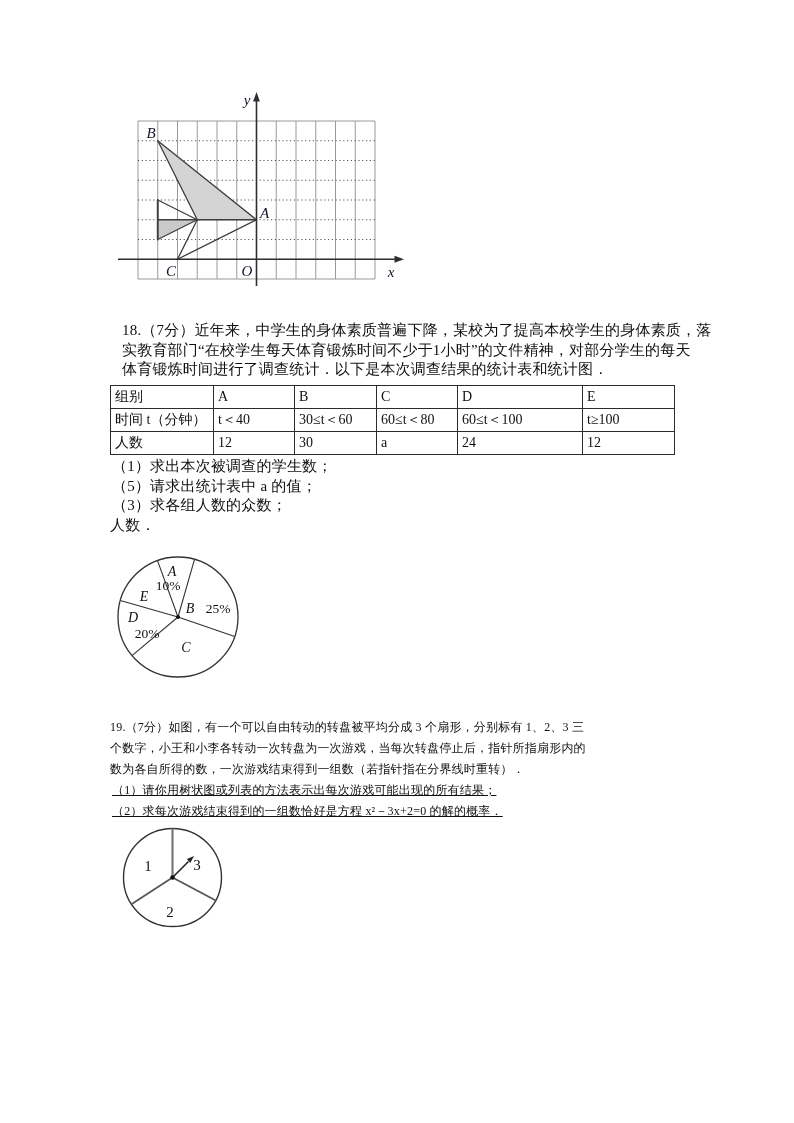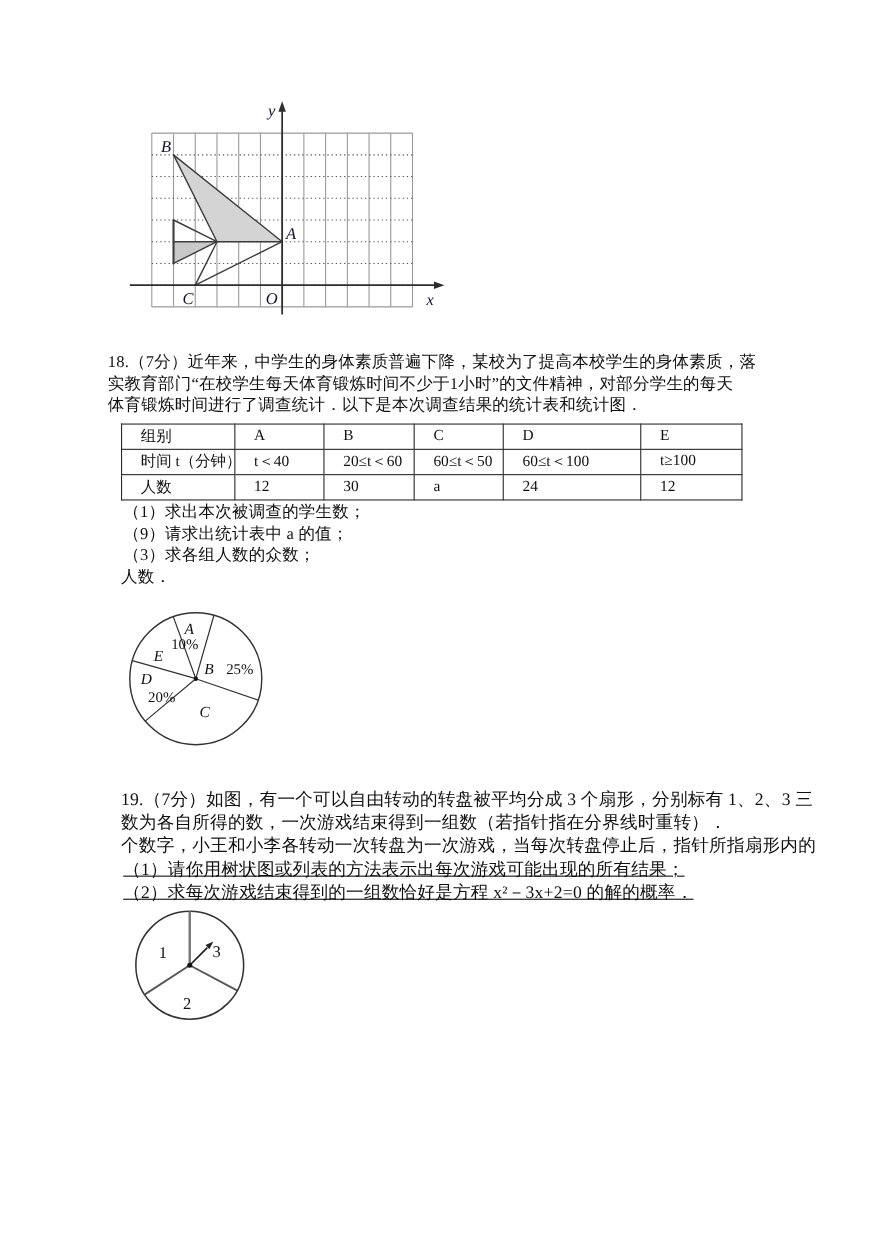--- a/index.html
+++ b/index.html
@@ -1,22 +1,22 @@
 <!DOCTYPE html>
 <html><head>
 <meta charset="utf-8">
 <style>
   html,body{margin:0;padding:0;background:#fff;}
   .page{position:relative;width:794px;height:1123px;background:#ffffff;overflow:hidden;
         font-family:"Liberation Serif","DejaVu Serif",serif;color:#101010;}
   .abs{position:absolute;}
   .tline{font-size:15px;line-height:19.5px;white-space:nowrap;letter-spacing:0.2px;}
-  .tline19{font-size:16px;line-height:21px;white-space:nowrap;letter-spacing:0.2px;}
+  .tline19{font-size:12px;line-height:21px;white-space:nowrap;letter-spacing:0.2px;}
   table.stat{border-collapse:collapse;table-layout:fixed;}
-  table.stat td{border:1px solid #2b2b2b;font-size:14px;padding:1px 2px 1px 17px;
+  table.stat td{border:1px solid #2b2b2b;font-size:14px;padding:1px 2px 1px 4px;
                 height:20px;white-space:nowrap;overflow:hidden;vertical-align:middle;font-family:Liberation Serif, serif;}
   svg text{font-family:"Liberation Serif","DejaVu Serif",serif;}
   .ptlabel{font-size:15px;font-style:italic;fill:#14142a;}
   .pielabel{font-size:14px;font-style:italic;fill:#111;}
   .piepct{font-size:13.5px;fill:#111;}
   .spinnum{font-size:15px;fill:#111;}
   .gv{stroke:#9a9a9a;stroke-width:1;}
   .gh{stroke:#555;stroke-width:1;stroke-dasharray:1.2 2.6;}
   .figline{stroke:#3d3d3d;stroke-width:1.3;fill:none;stroke-linecap:round;}
   .figlineb{stroke:#3d3d3d;stroke-width:1.9;fill:none;stroke-linecap:round;}
@@ -71,21 +71,21 @@
     <polygon points="148.5,4 145.1,13.5 151.9,13.5" fill="#2e2e2e"></polygon>
 
     <text x="139" y="17" text-anchor="middle" class="ptlabel">y</text>
     <text x="283" y="189" text-anchor="middle" class="ptlabel">x</text>
     <text x="139" y="188" text-anchor="middle" class="ptlabel">O</text>
     <text x="43" y="50" text-anchor="middle" class="ptlabel">B</text>
     <text x="152" y="129.5" text-anchor="start" class="ptlabel">A</text>
     <text x="63" y="188" text-anchor="middle" class="ptlabel">C</text>
   </svg>
 
-  <div class="abs" style="left:98px;top:321px;">
+  <div class="abs" style="left:122px;top:321px;">
     <div class="tline">18.（7分）近年来，中学生的身体素质普遍下降，某校为了提高本校学生的身体素质，落</div>
     <div class="tline">实教育部门“在校学生每天体育锻炼时间不少于1小时”的文件精神，对部分学生的每天</div>
     <div class="tline">体育锻炼时间进行了调查统计．以下是本次调查结果的统计表和统计图．</div>
   </div>
 
   <table class="stat abs" style="left:110px;top:385px;width:564px;">
     <colgroup>
       <col style="width:103px">
         <col style="width:81px">
         <col style="width:82px">
@@ -98,39 +98,39 @@
       <td>组别</td>
       <td>A</td>
       <td>B</td>
       <td>C</td>
       <td>D</td>
       <td>E</td>
     </tr>
     <tr>
       <td>时间 t（分钟）</td>
       <td>t＜40</td>
-      <td>20≤t＜60</td>
-      <td>60≤t＜50</td>
+      <td>30≤t＜60</td>
+      <td>60≤t＜80</td>
       <td>60≤t＜100</td>
       <td>t≥100</td>
     </tr>
     <tr>
       <td>人数</td>
       <td>12</td>
       <td>30</td>
       <td>a</td>
       <td>24</td>
       <td>12</td>
     </tr>
   </tbody>
     </table>
 
   <div class="abs" style="left:112px;top:457px;">
     <div class="tline">（1）求出本次被调查的学生数；</div>
-    <div class="tline">（9）请求出统计表中 a 的值；</div>
+    <div class="tline">（5）请求出统计表中 a 的值；</div>
     <div class="tline">（3）求各组人数的众数；</div>
     <div class="tline" style="margin-left:-2px;">人数．</div>
   </div>
 
   <svg class="abs" style="left:108px;top:546px;" width="145" height="140" viewBox="0 0 145 140">
     <circle cx="70" cy="71" r="60" fill="none" stroke="#333" stroke-width="1.3"></circle>
     <line x1="70" y1="71" x2="86.5" y2="13.3" stroke="#333" stroke-width="1.1"></line>
     <line x1="70" y1="71" x2="49.5" y2="14.6" stroke="#333" stroke-width="1.1"></line>
     <line x1="70" y1="71" x2="12.3" y2="54.5" stroke="#333" stroke-width="1.1"></line>
     <line x1="70" y1="71" x2="24" y2="109.6" stroke="#333" stroke-width="1.1"></line>
@@ -141,22 +141,22 @@
     <text x="36" y="55" text-anchor="middle" class="pielabel">E</text>
     <text x="82" y="67" text-anchor="middle" class="pielabel">B</text>
     <text x="110" y="67" text-anchor="middle" class="piepct">25%</text>
     <text x="25" y="76" text-anchor="middle" class="pielabel">D</text>
     <text x="39" y="92" text-anchor="middle" class="piepct">20%</text>
     <text x="78" y="106" text-anchor="middle" class="pielabel">C</text>
   </svg>
 
   <div class="abs" style="left:110px;top:717px;">
     <div class="tline19">19.（7分）如图，有一个可以自由转动的转盘被平均分成 3 个扇形，分别标有 1、2、3 三</div>
+    <div class="tline19">个数字，小王和小李各转动一次转盘为一次游戏，当每次转盘停止后，指针所指扇形内的</div>
     <div class="tline19">数为各自所得的数，一次游戏结束得到一组数（若指针指在分界线时重转）．</div>
-    <div class="tline19">个数字，小王和小李各转动一次转盘为一次游戏，当每次转盘停止后，指针所指扇形内的</div>
     <div class="tline19" style="margin-left:2px;text-decoration:underline;">（1）请你用树状图或列表的方法表示出每次游戏可能出现的所有结果；</div>
     <div class="tline19" style="margin-left:2px;text-decoration:underline;">（2）求每次游戏结束得到的一组数恰好是方程 x²－3x+2=0 的解的概率．</div>
   </div>
 
   <svg class="abs" style="left:110px;top:820px;" width="130" height="118" viewBox="0 0 130 118">
     <circle cx="62.5" cy="57.5" r="49" fill="none" stroke="#333" stroke-width="1.4"></circle>
     <line x1="62.5" y1="57.5" x2="62.5" y2="8.5" stroke="#777" stroke-width="2.2"></line>
     <line x1="62.5" y1="57.5" x2="21.4" y2="84.2" stroke="#555" stroke-width="1.7"></line>
     <line x1="62.5" y1="57.5" x2="105.8" y2="80.5" stroke="#555" stroke-width="1.7"></line>
     <line x1="62.5" y1="57.5" x2="78.5" y2="41.5" stroke="#222" stroke-width="1.6"></line>

